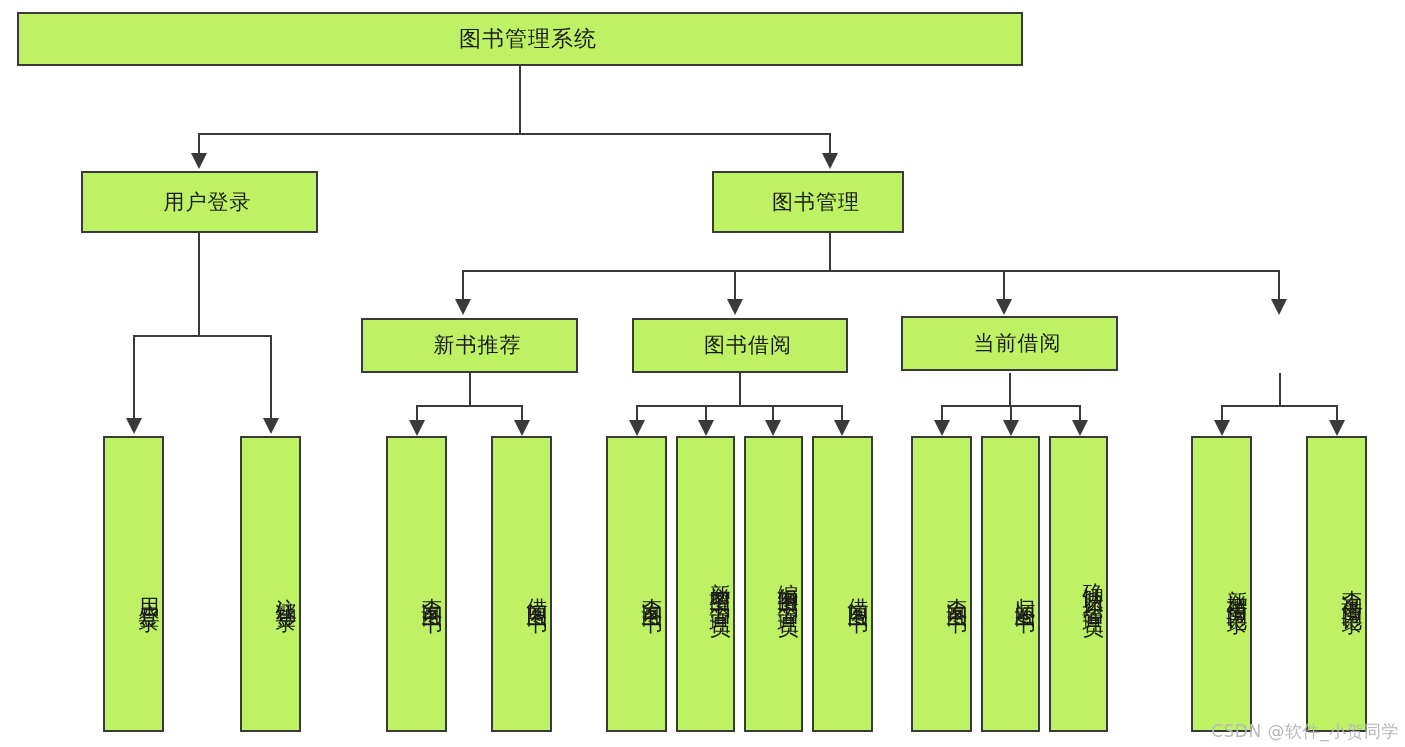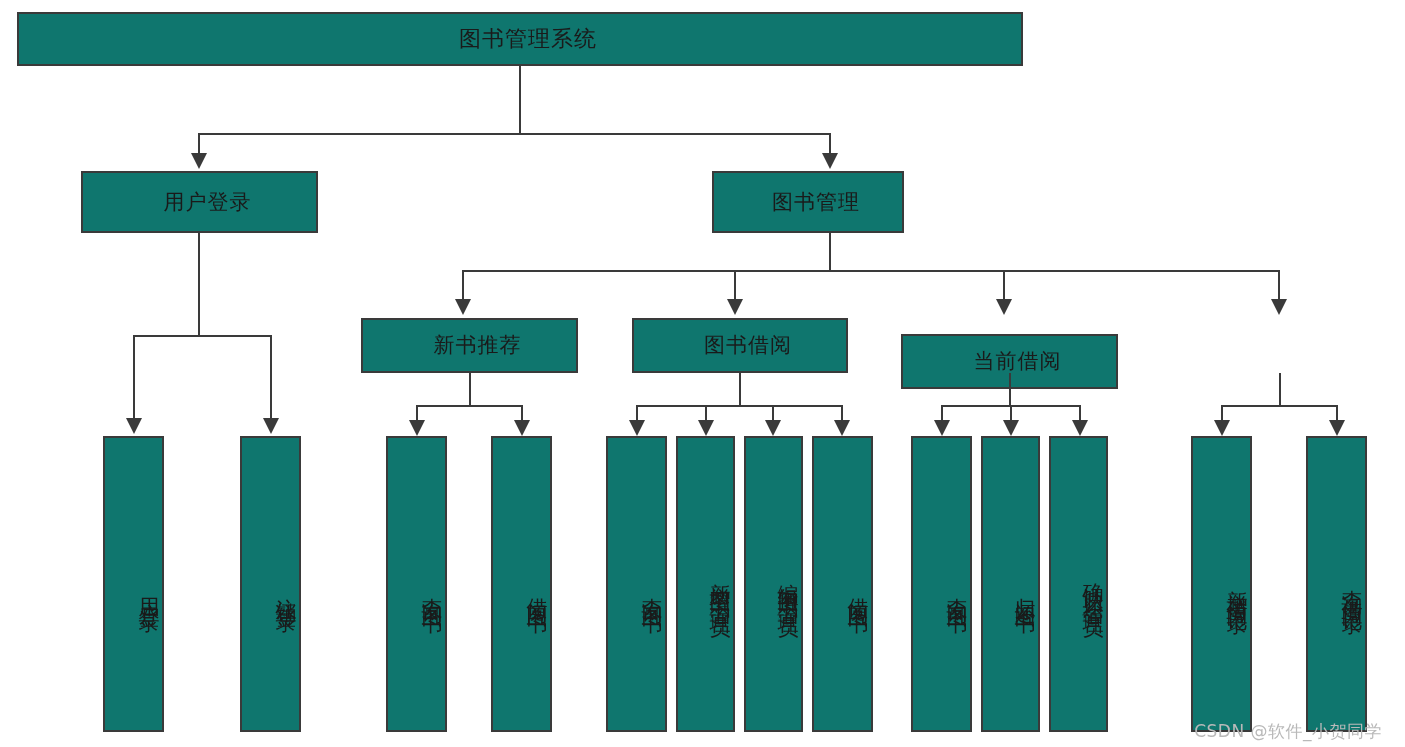--- a/index.html
+++ b/index.html
@@ -15,21 +15,21 @@
     width: 1405px;
     height: 747px;
     background: #ffffff;
     overflow: hidden;
   }
   
   .node {
     position: absolute;
     box-sizing: border-box;
     border: 2px solid #3a3a3a;
-    background: #0f766e;
+    background: #bef264;
     color: #1a1a1a;
     display: flex;
     align-items: center;
     justify-content: center;
     text-align: center;
     line-height: 1.25;
     padding-left: 16px;
   }
   .node.h {                 
     font-size: 21px;
@@ -65,21 +65,21 @@
     position: absolute;
     width: 0;
     height: 0;
     border-left: 8px solid transparent;
     border-right: 8px solid transparent;
     border-top: 16px solid #3a3a3a;
   }
   
   #watermark {
     position: absolute;
-    right: 23px;
+    right: 6px;
     bottom: 4px;
     font-size: 17px;
     color: #b9b9b9;
     white-space: nowrap;
     pointer-events: none;
     letter-spacing: 0.5px;
   }
 </style>
 </head>
 <body>
@@ -113,21 +113,21 @@
   <div class="arrow" style="left:455px; top:299px;"></div>
   <div class="vline" style="left:734px; top:270px; height:31px;"></div>
   <div class="arrow" style="left:727px; top:299px;"></div>
   <div class="vline" style="left:1003px; top:270px; height:31px;"></div>
   <div class="arrow" style="left:996px; top:299px;"></div>
   <div class="vline" style="left:1278px; top:270px; height:31px;"></div>
   <div class="arrow" style="left:1271px; top:299px;"></div>
 
   <div class="node h" style="left:632px; top:318px; width:216px; height:55px;">图书借阅</div>
   <div class="node h" style="left:361px; top:318px; width:217px; height:55px;">新书推荐</div>
-  <div class="node h" style="left:901px; top:334px; width:217px; height:55px;">当前借阅</div>
+  <div class="node h" style="left:901px; top:316px; width:217px; height:55px;">当前借阅</div>
 
   <div class="vline" style="left:469px; top:373px; height:32px;"></div>
   <div class="hline" style="left:416px; top:405px; width:107px;"></div>
   <div class="vline" style="left:416px; top:405px; height:17px;"></div>
   <div class="arrow" style="left:409px; top:420px;"></div>
   <div class="vline" style="left:521px; top:405px; height:17px;"></div>
   <div class="arrow" style="left:514px; top:420px;"></div>
 
   <div class="vline" style="left:739px; top:373px; height:32px;"></div>
   <div class="hline" style="left:636px; top:405px; width:207px;"></div>

